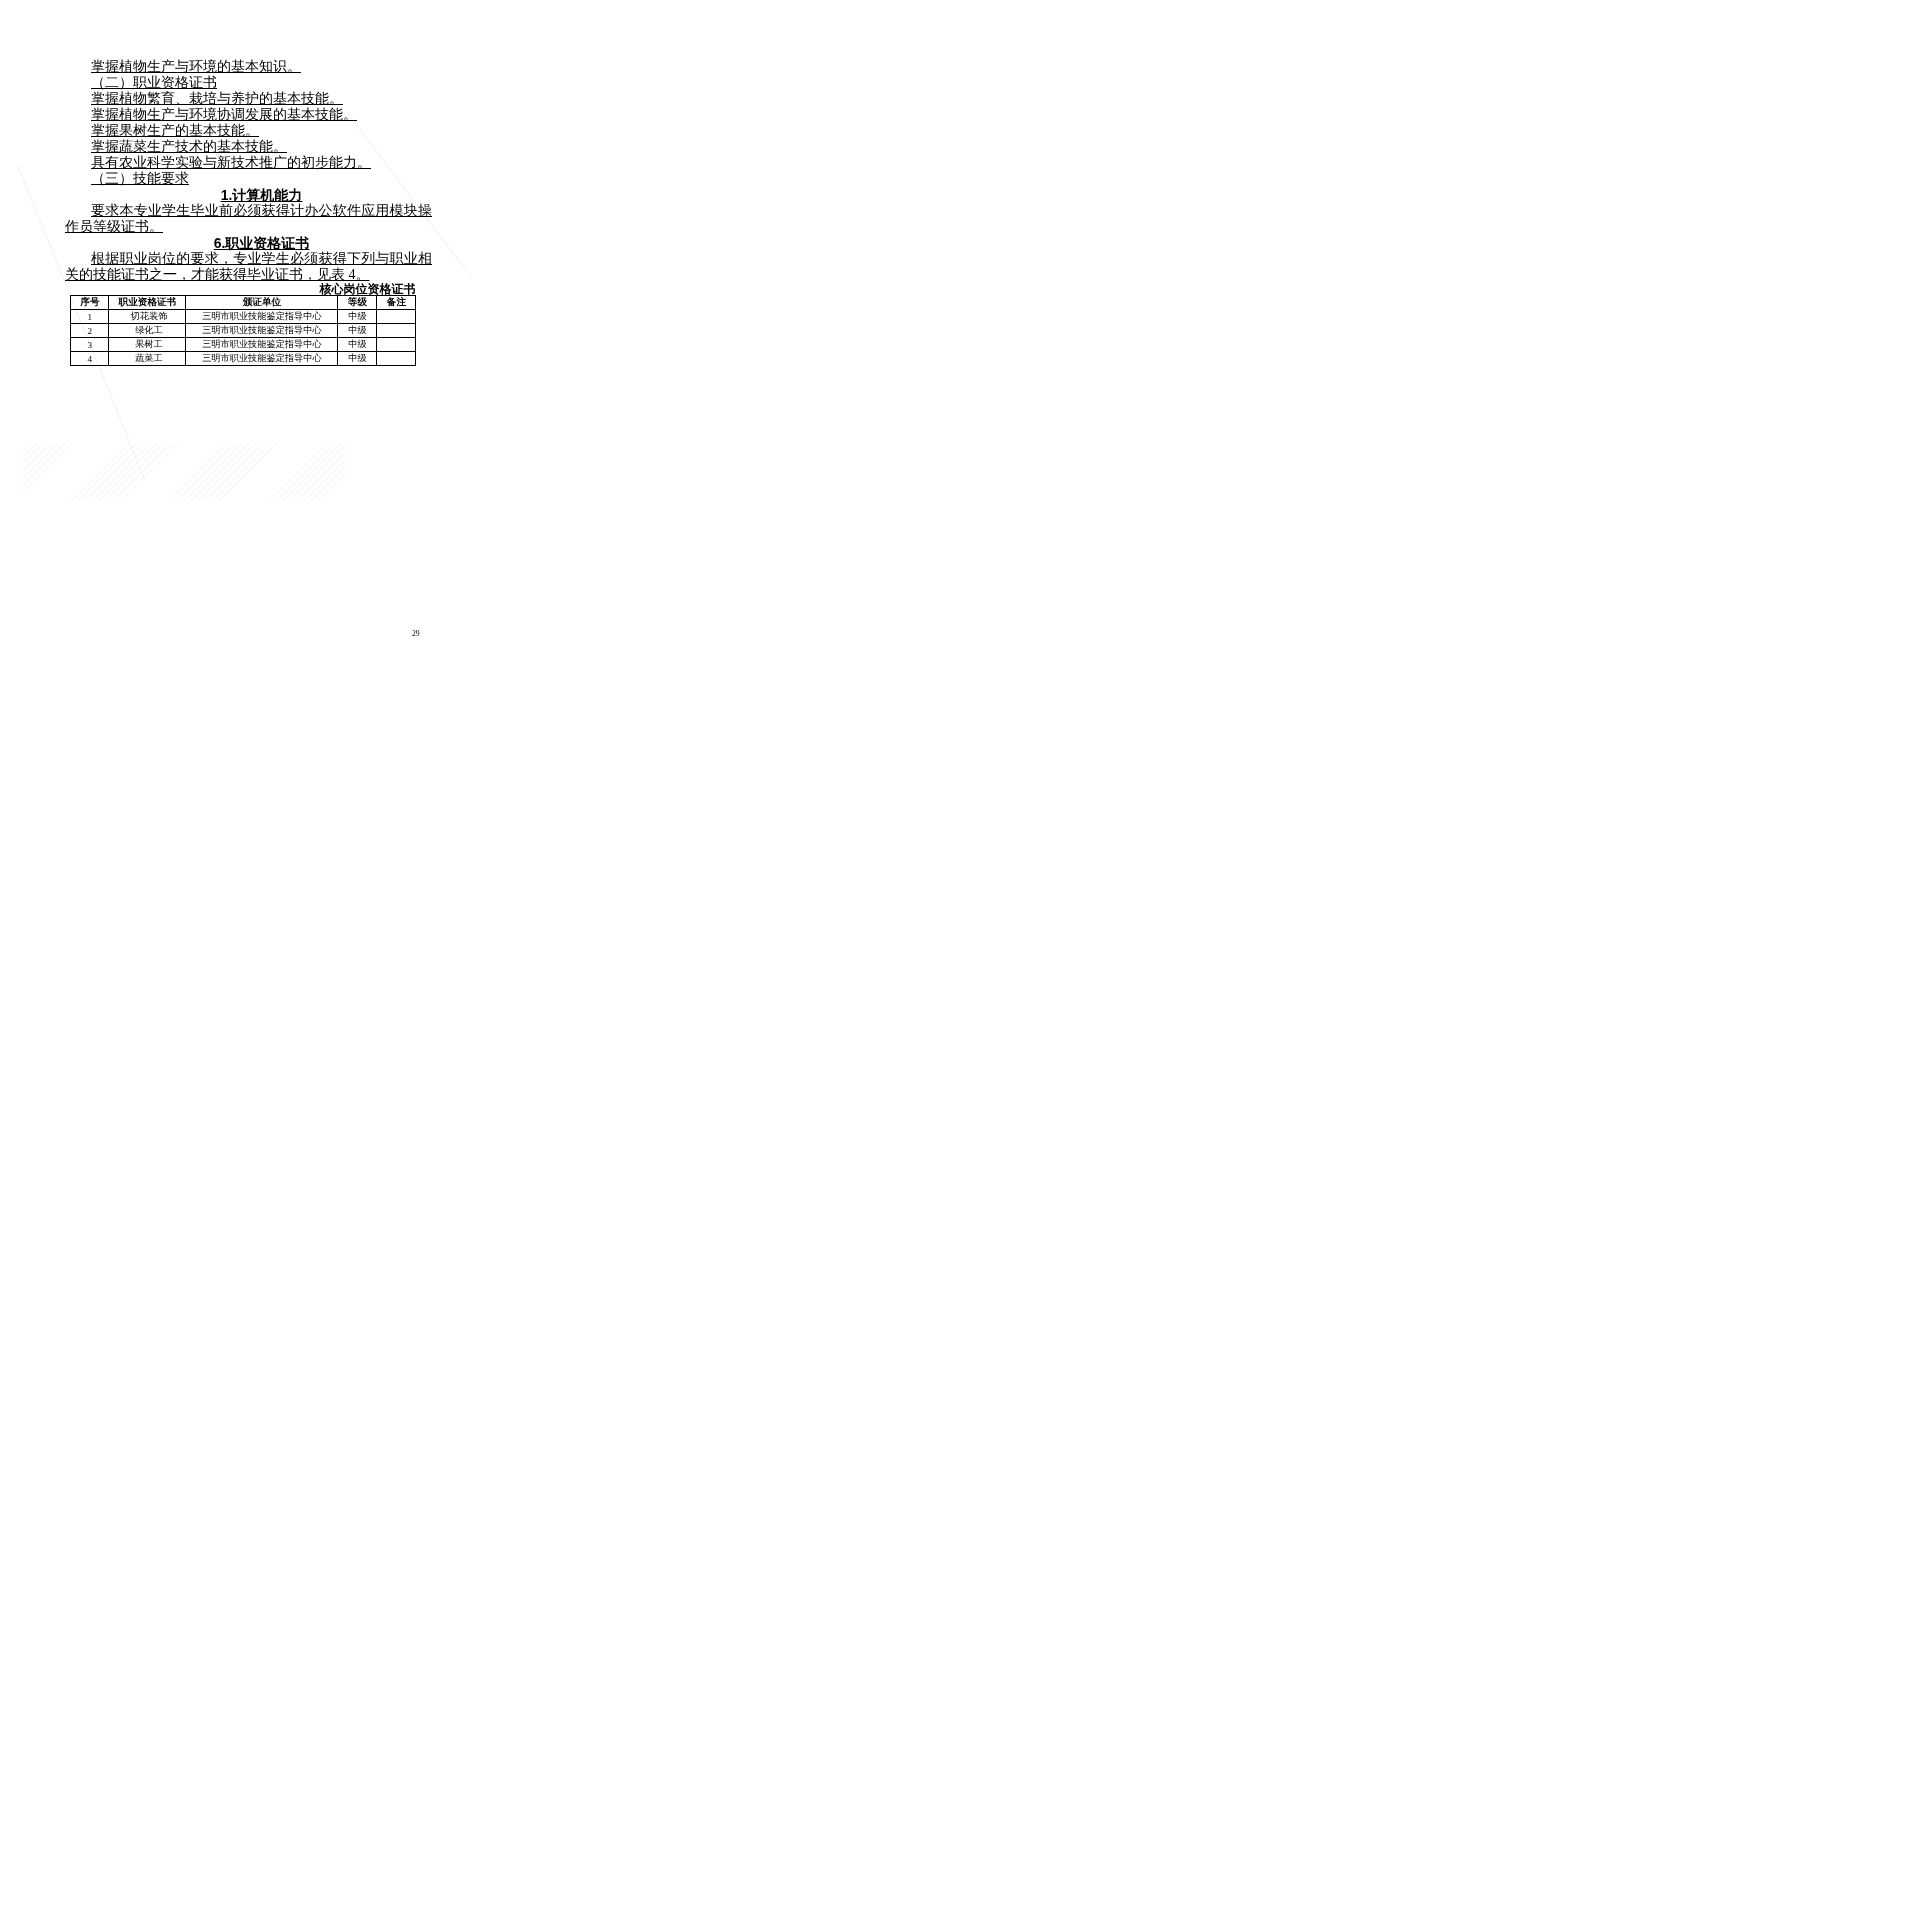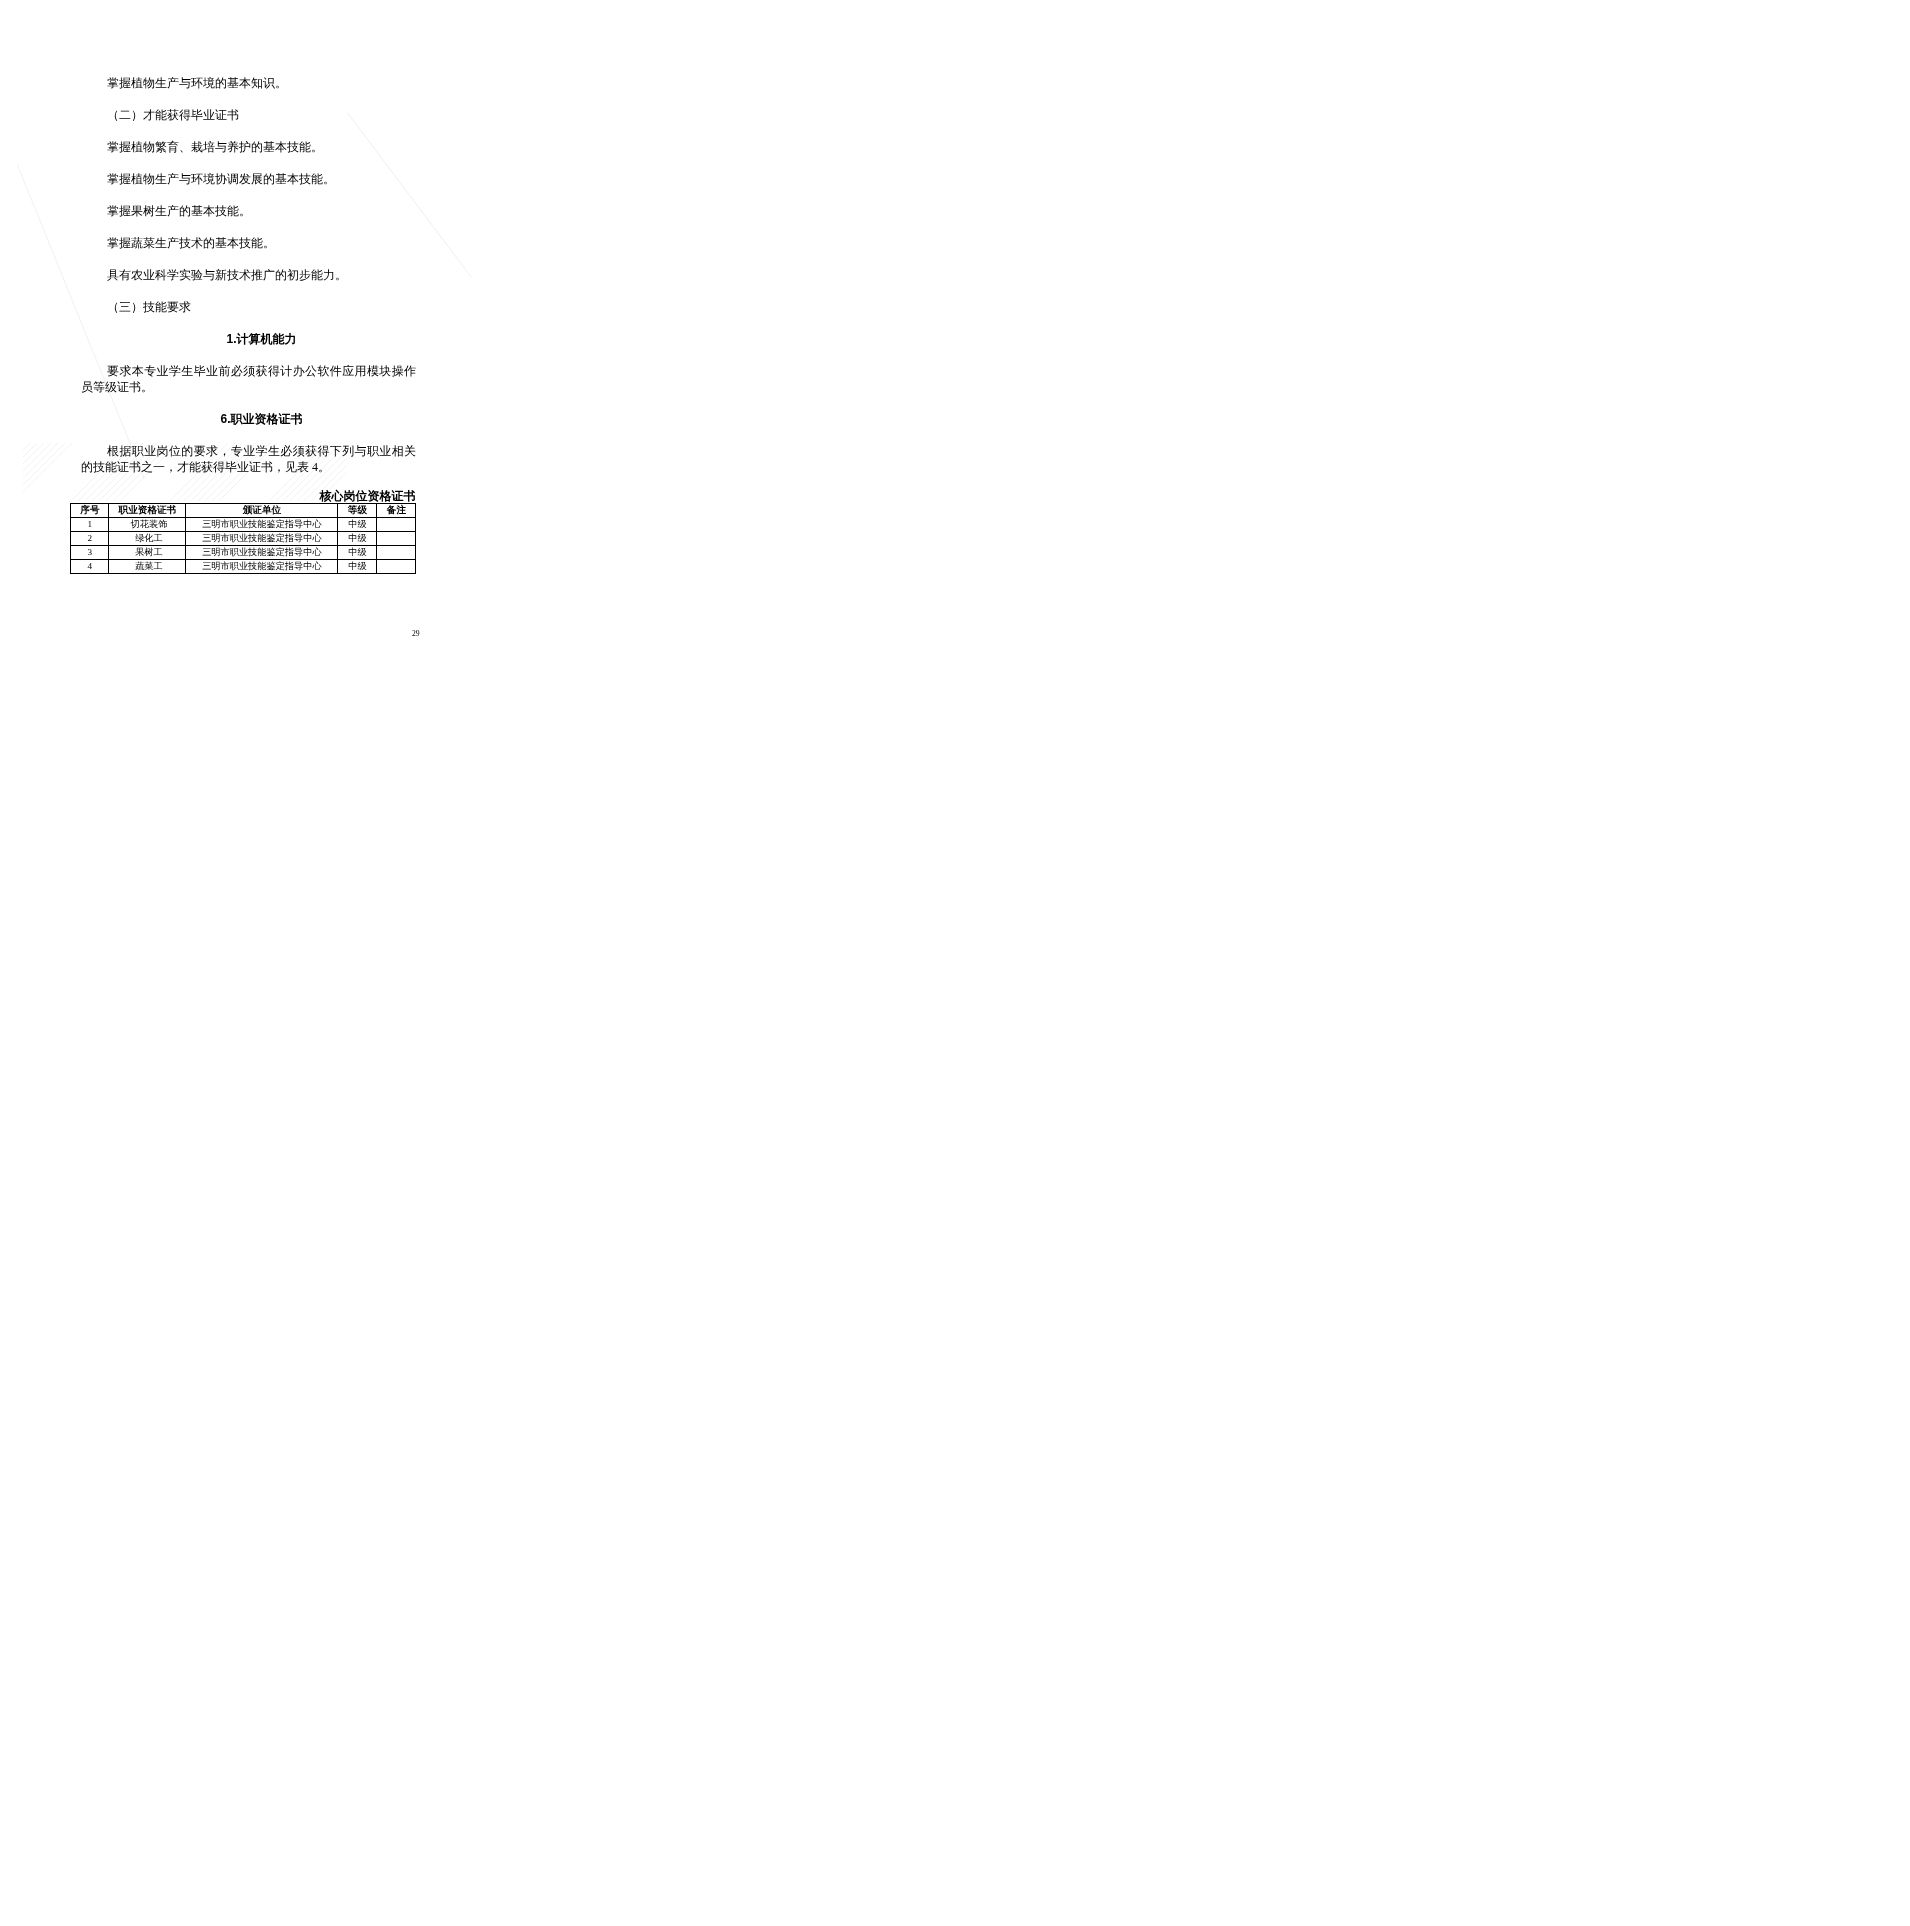--- a/index.html
+++ b/index.html
@@ -25,26 +25,27 @@
   }
 
   .textblock {
     position: absolute;
     left: 65px;
     top: 59px;
     width: 367px;
   }
 
   .p-body, .p-section, .p-bold {
-    margin: 16px;
-    font-size: 12px;
+    margin: 0;
+    font-size: 14px;
     line-height: 16px;
     text-indent: 26px;
     text-align: justify;
     letter-spacing: 0;
+    text-decoration: underline;
   }
   .p-section { font-family: "Liberation Serif", "DejaVu Serif", serif; }
   .p-bold {
     font-family: "Liberation Sans", "DejaVu Sans", sans-serif;
     font-weight: 700;
     text-align: center;
   }
 
   .table-caption {
     margin: 0.8px 0 0 5.4px;
@@ -125,21 +126,21 @@
 
 <div class="page">
 
   <div class="hatch hatch-left"></div>
   <div class="hatch hatch-bottom"></div>
   <div class="crease crease-1"></div>
   <div class="crease crease-2"></div>
 
   <div class="textblock">
     <p class="p-body">掌握植物生产与环境的基本知识。</p>
-    <p class="p-section">（二）才能获得毕业证书</p>
+    <p class="p-section">（二）职业资格证书</p>
     <p class="p-body">掌握植物繁育、栽培与养护的基本技能。</p>
     <p class="p-body">掌握植物生产与环境协调发展的基本技能。</p>
     <p class="p-body">掌握果树生产的基本技能。</p>
     <p class="p-body">掌握蔬菜生产技术的基本技能。</p>
     <p class="p-body">具有农业科学实验与新技术推广的初步能力。</p>
     <p class="p-section">（三）技能要求</p>
     <p class="p-bold">1.计算机能力</p>
     <p class="p-body">要求本专业学生毕业前必须获得计办公软件应用模块操作员等级证书。</p>
     <p class="p-bold">6.职业资格证书</p>
     <p class="p-body">根据职业岗位的要求，专业学生必须获得下列与职业相关的技能证书之一，才能获得毕业证书，见表 4。</p>

